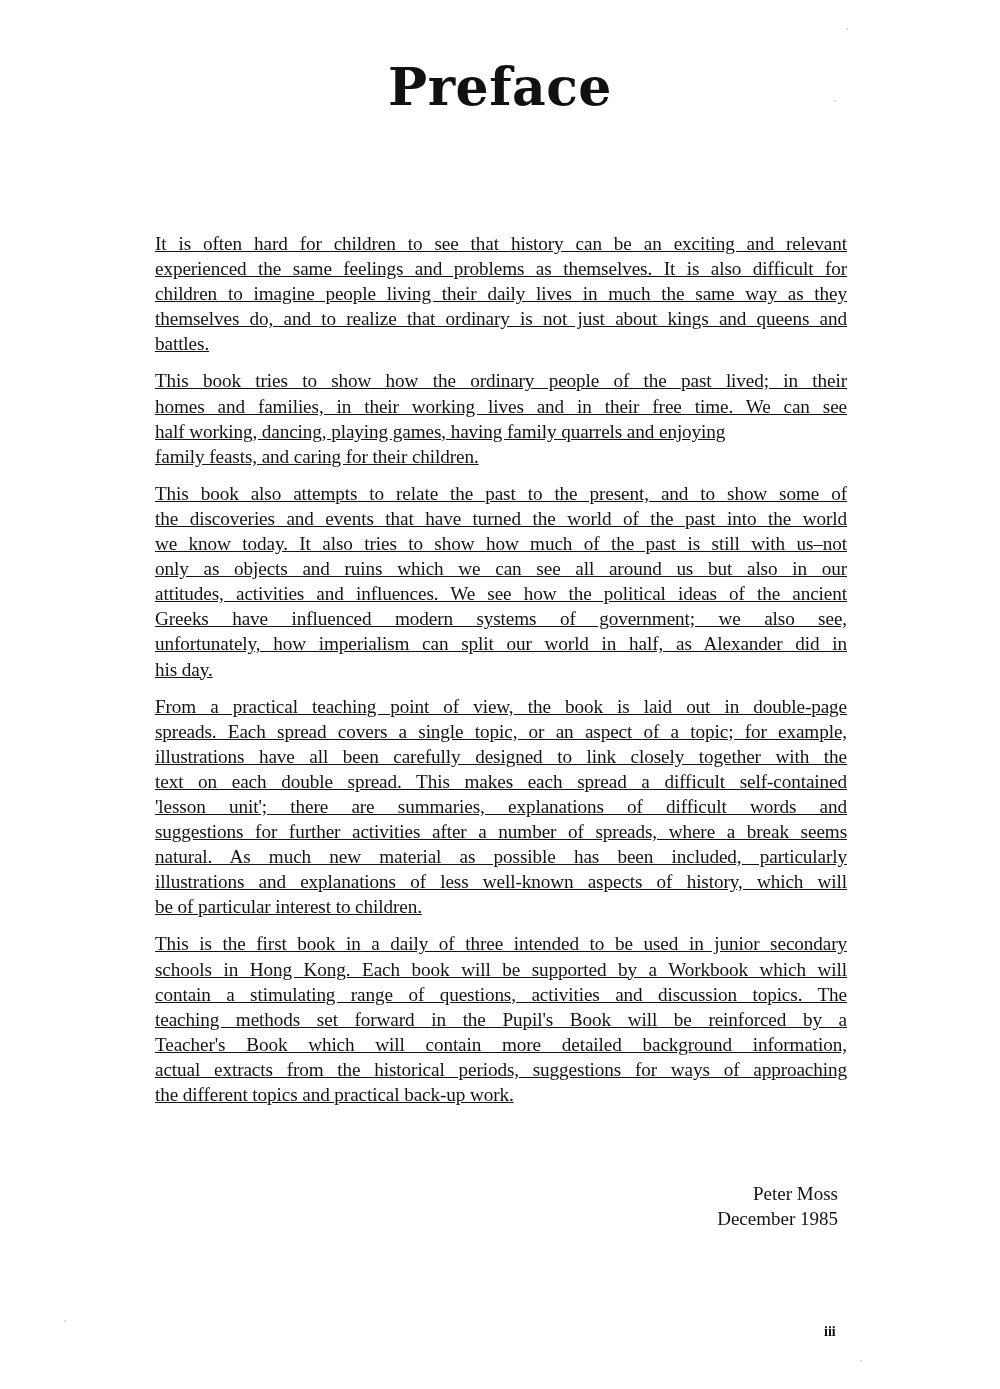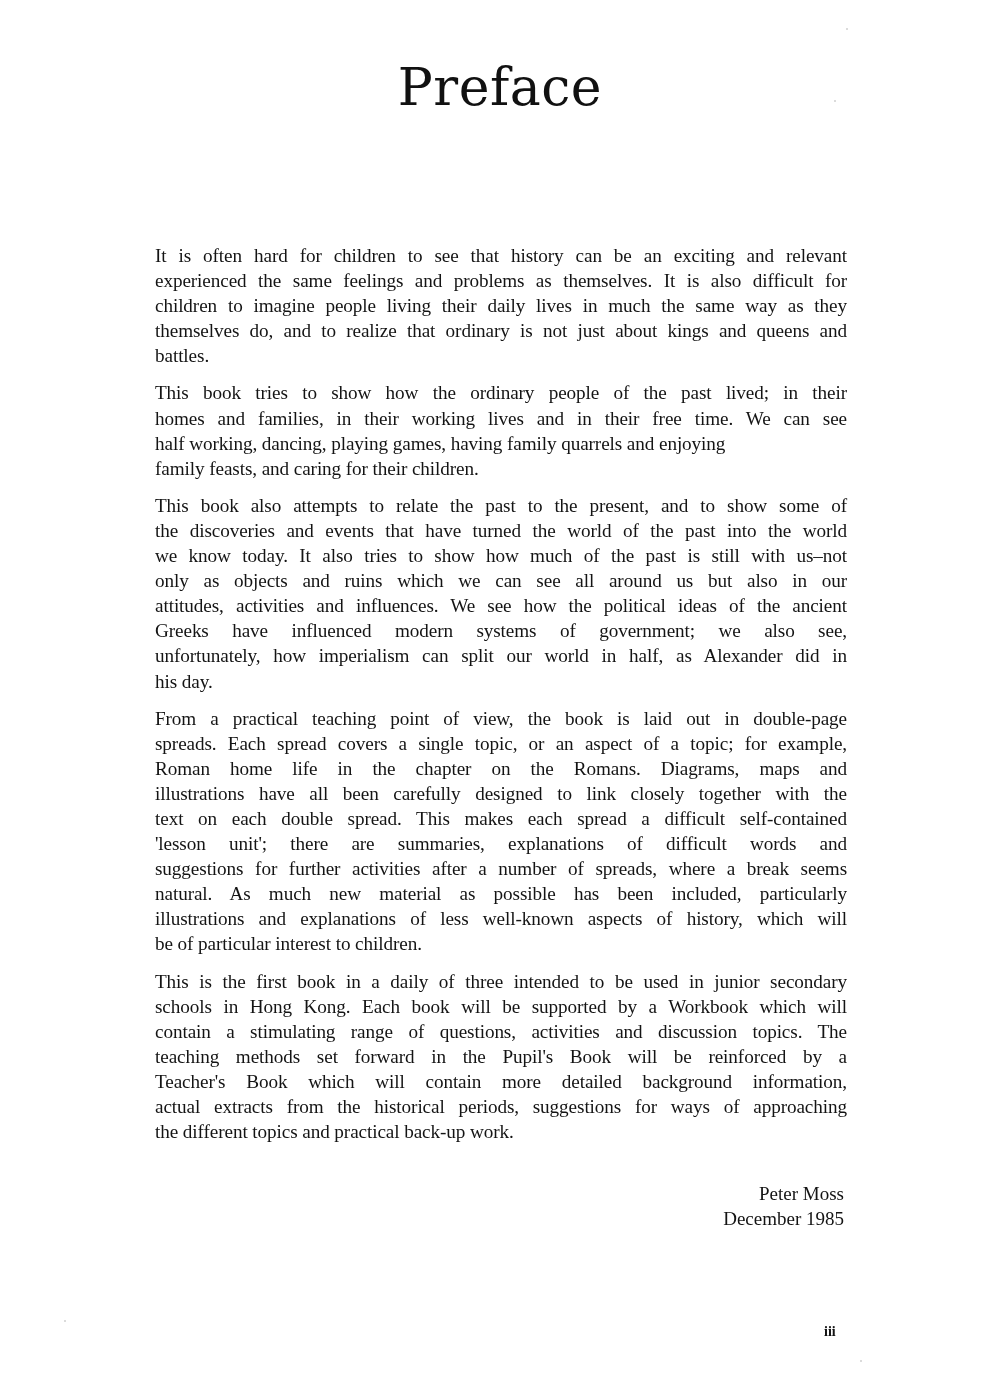--- a/index.html
+++ b/index.html
@@ -15,53 +15,54 @@
       color: #141414;
       font-family: "Liberation Serif", "DejaVu Serif", serif;
     }
     .page-title {
       position: absolute;
       top: 52px;
       left: 0;
       width: 1000px;
       text-align: center;
       font-family: "DejaVu Serif", "Liberation Serif", serif;
-      font-weight: normal;
+      font-weight: bold;
       font-size: 52px;
       line-height: 70px;
       color: #111111;
       letter-spacing: 0.5px;
       margin: 0;
     }
     .body-text {
       position: absolute;
       top: 231px;
       left: 155px;
       width: 692px;
     }
     .para {
-      margin: 12px 0 12px 0;
+      margin: 0 0 12px 0;
       font-size: 19.2px;
       line-height: 25.1px;
       text-align: justify;
       letter-spacing: -0.1px;
+      text-decoration: underline;
     }
     .para .line {
       display: block;
       text-align: justify;
       text-align-last: justify;
       white-space: nowrap;
     }
     .para .line.last {
       text-align-last: left;
     }
     .signature {
       position: absolute;
       top: 1181px;
-      right: 156px;
+      right: 162px;
       text-align: right;
       font-size: 19px;
       line-height: 25px;
     }
     .signature div {
       margin: 0;
     }
     .page-number {
       position: absolute;
       top: 1324px;
@@ -103,21 +104,20 @@
     <span class="line">we know today. It also tries to show how much of the past is still with us–not</span>
     <span class="line">only as objects and ruins which we can see all around us but also in our</span>
     <span class="line">attitudes, activities and influences. We see how the political ideas of the ancient</span>
     <span class="line">Greeks have influenced modern systems of government; we also see,</span>
     <span class="line">unfortunately, how imperialism can split our world in half, as Alexander did in</span>
     <span class="line last">his day.</span>
   </p>
   <p class="para">
     <span class="line">From a practical teaching point of view, the book is laid out in double-page</span>
     <span class="line">spreads. Each spread covers a single topic, or an aspect of a topic; for example,</span>
-    <span class="line">Roman home life in the chapter on the Romans. Diagrams, maps and</span>
     <span class="line">illustrations have all been carefully designed to link closely together with the</span>
     <span class="line">text on each double spread. This makes each spread a difficult self-contained</span>
     <span class="line">'lesson unit'; there are summaries, explanations of difficult words and</span>
     <span class="line">suggestions for further activities after a number of spreads, where a break seems</span>
     <span class="line">natural. As much new material as possible has been included, particularly</span>
     <span class="line">illustrations and explanations of less well-known aspects of history, which will</span>
     <span class="line last">be of particular interest to children.</span>
   </p>
   <p class="para">
     <span class="line">This is the first book in a daily of three intended to be used in junior secondary</span>

